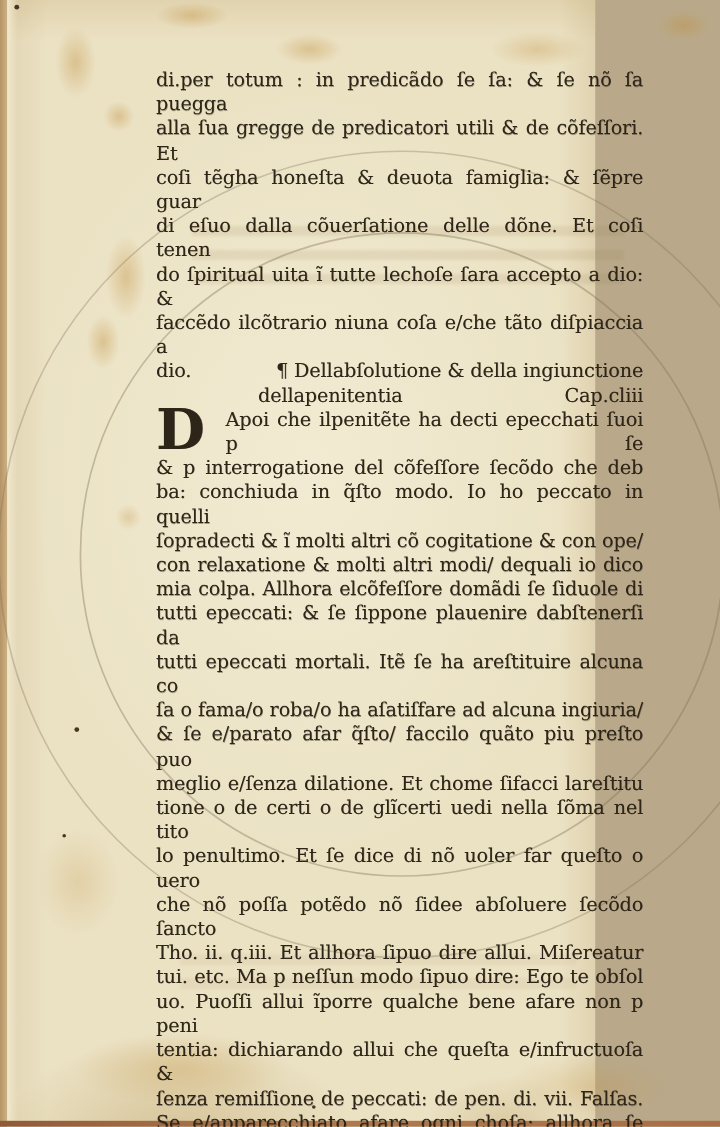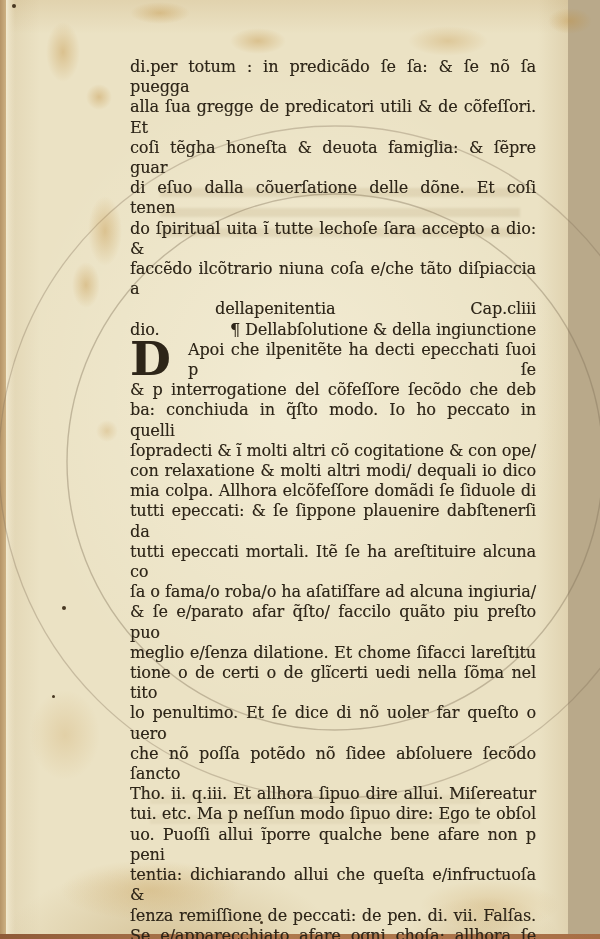--- a/index.html
+++ b/index.html
@@ -1,18 +1,18 @@
 <!DOCTYPE html>
 <html><head>
 <meta charset="utf-8">
 <style>
   html,body{margin:0;padding:0;}
   body{width:600px;height:939px;overflow:hidden;background:#b9a98a;}
   .scan{
-    position:relative;width:568px;height:939px;
+    position:relative;width:496px;height:939px;
     background:
       radial-gradient(ellipse 70% 50% at 52% 42%, rgba(255,252,238,0.35), rgba(255,252,238,0) 70%),
       radial-gradient(ellipse 40% 12% at 30% 101%, rgba(178,143,78,0.38), rgba(178,143,78,0) 75%),
       radial-gradient(ellipse 18% 6% at 85% 100%, rgba(178,143,78,0.30), rgba(178,143,78,0) 75%),
       linear-gradient(to right, rgba(163,128,70,0.30) 0px, rgba(163,128,70,0.10) 14px, rgba(163,128,70,0) 40px),
       linear-gradient(to left, rgba(163,128,70,0.16) 0px, rgba(163,128,70,0) 30px),
       linear-gradient(to bottom, rgba(186,150,86,0.20) 0px, rgba(186,150,86,0) 34px),
       #ebe2c4;
     font-family:"DejaVu Serif","Liberation Serif",serif;
     color:#2d2518;
@@ -87,27 +87,27 @@
     <div class="just">
       <span>di.per totum : in predicãdo ſe ſa: &amp; ſe nõ ſa puegga
 alla ſua gregge de predicatori utili &amp; de cõfeſſori. Et
 coſi tẽgha honeſta &amp; deuota famiglia: &amp; ſẽpre guar
 di eſuo dalla cõuerſatione delle dõne. Et coſi tenen
 do ſpiritual uita ĩ tutte lechoſe ſara accepto a dio: &amp;
 faccẽdo ilcõtrario niuna coſa e/che tãto diſpiaccia a</span>
     </div>
 
     <div class="hline">
-      <span class="indent85">dellapenitentia</span>
-      <span class="push">Cap.cliii</span>
+      <span>dio.</span>
+      <span class="push"><span>¶</span>&nbsp;<span>Dellabſolutione &amp; della ingiunctione</span></span>
     </div>
 
     <div class="hline">
-      <span>dio.</span>
-      <span class="push"><span>¶</span>&nbsp;<span>Dellabſolutione &amp; della ingiunctione</span></span>
+      <span class="indent85">dellapenitentia</span>
+      <span class="push">Cap.cliii</span>
     </div>
 
     <div class="just">
       <span class="dropcap">D</span><span>Apoi che ilpenitẽte ha decti epecchati ſuoi p ſe
 &amp; p interrogatione del cõfeſſore ſecõdo che deb
 ba: conchiuda in q̃ſto modo. Io ho peccato in quelli
 ſopradecti &amp; ĩ molti altri cõ cogitatione &amp; con ope/
 con relaxatione &amp; molti altri modi/ dequali io dico
 mia colpa. Allhora elcõfeſſore domãdi ſe ſiduole di
 tutti epeccati: &amp; ſe ſippone plauenire dabſtenerſi da

